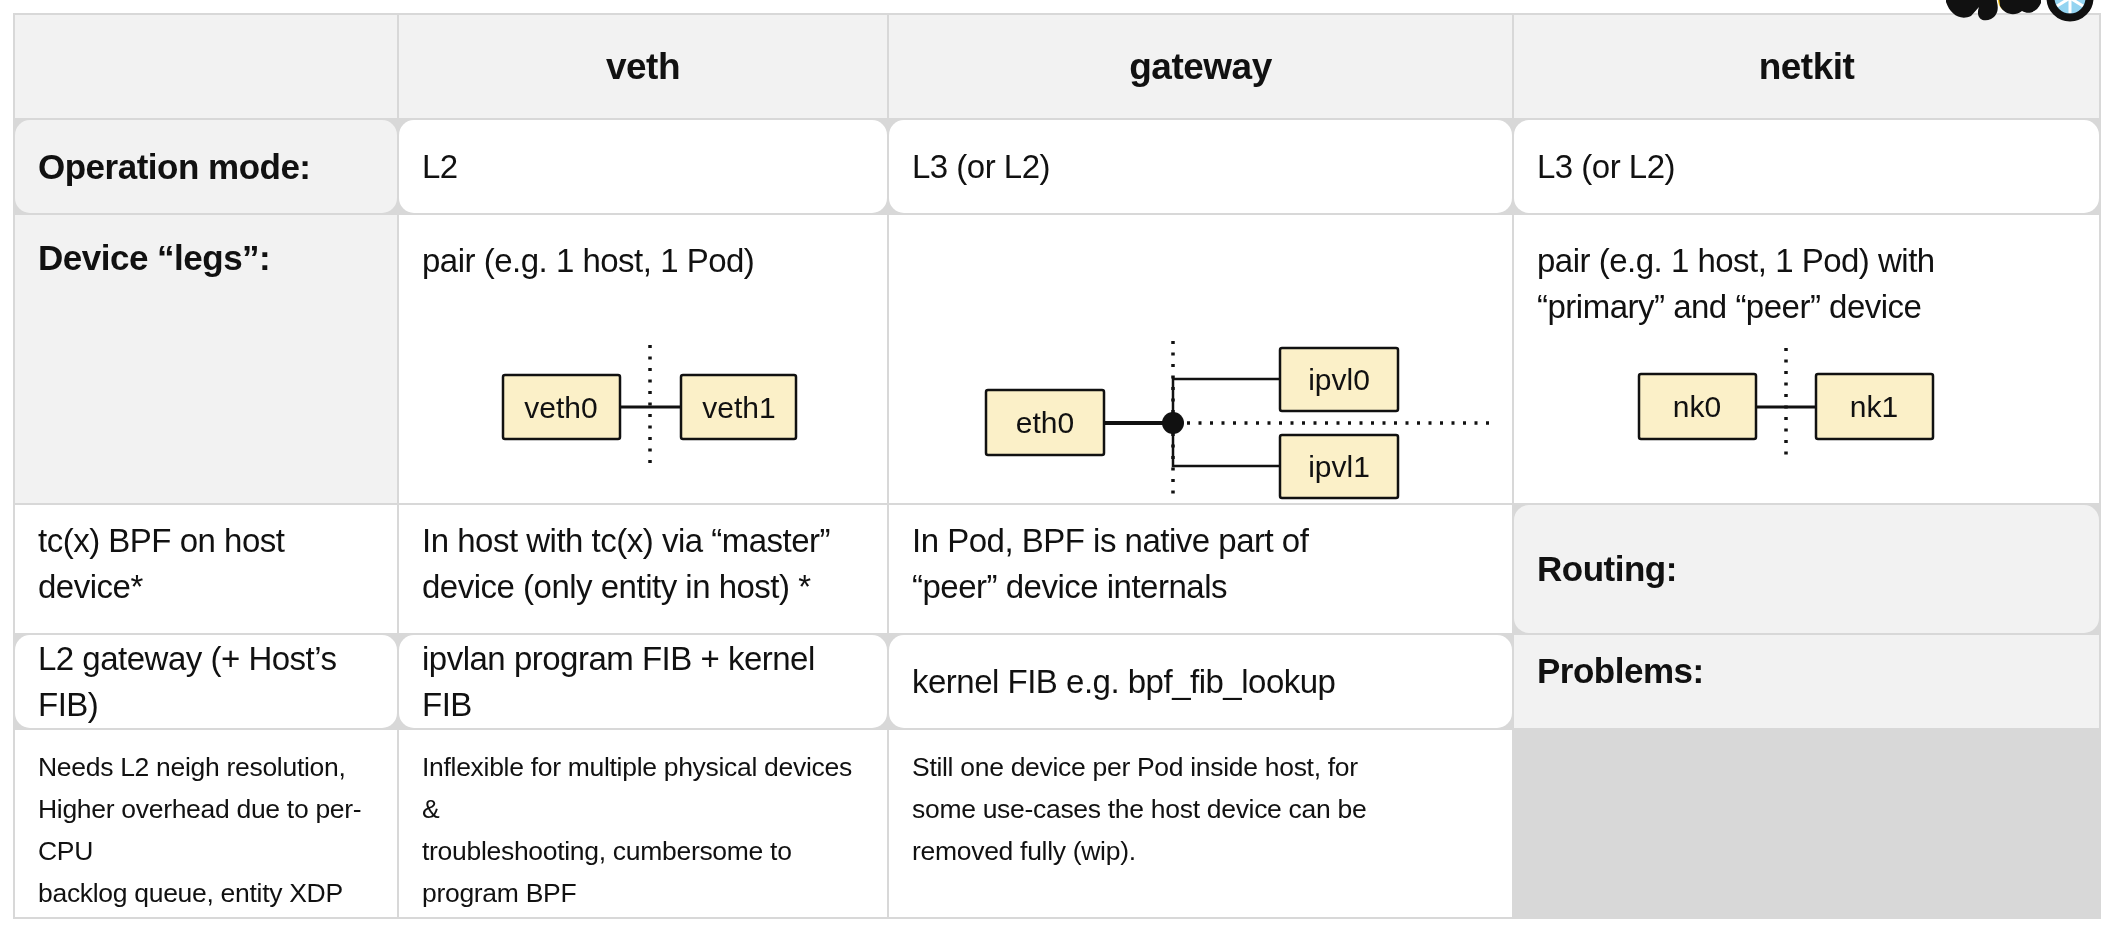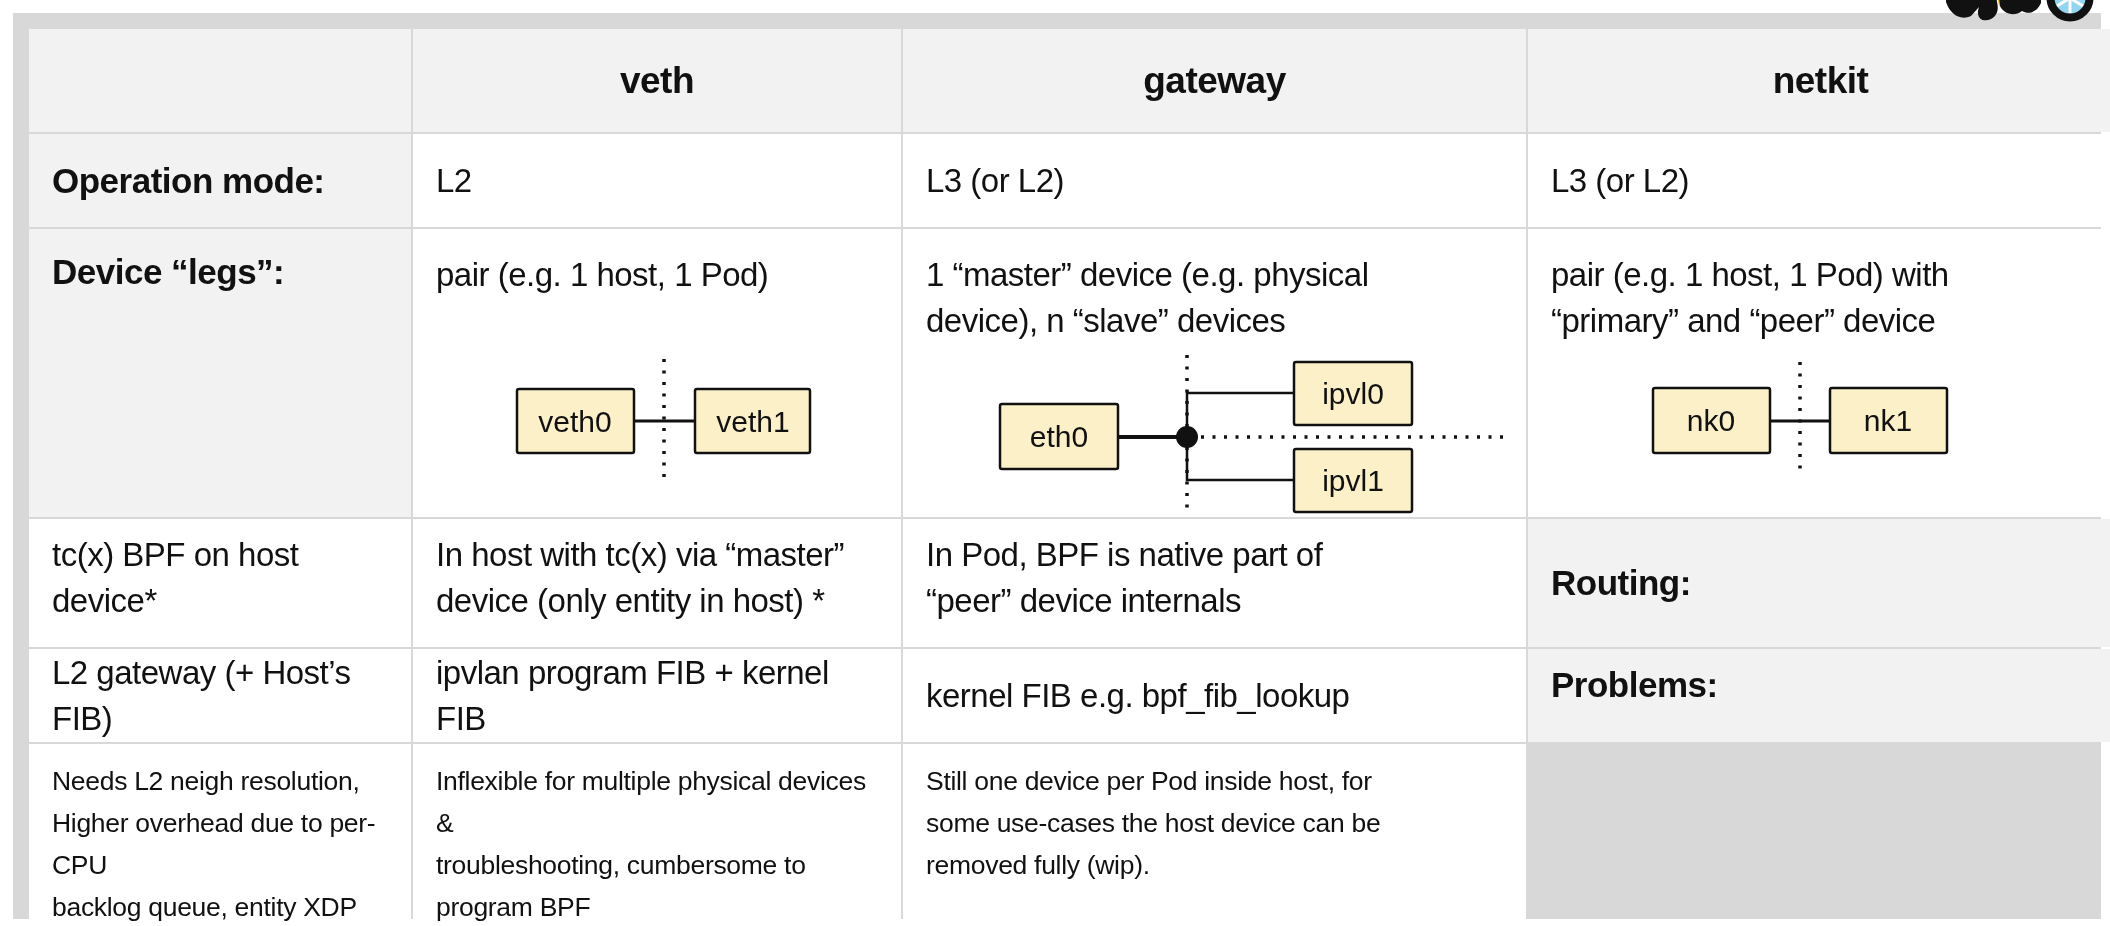--- a/index.html
+++ b/index.html
@@ -9,28 +9,28 @@
     font-family:"Liberation Sans", sans-serif;
     color:var(--ink,#111);
   }
   
   .cmp-table{
     position:absolute;left:13px;top:13px;width:2088px;height:906px;
     background:var(--grid-border,#d8d8d8);
     display:grid;
     grid-template-columns:382px 488px 623px 585px;
     grid-template-rows:103px 93px 288px 128px 93px 187px;
-    gap:2px;padding:16px;box-sizing:border-box;
+    gap:2px;padding:2px;box-sizing:border-box;
   }
   .cell{background:#ffffff;position:relative;box-sizing:border-box;overflow:hidden;}
   .cell.gray{background:var(--cell-bg,#f2f2f2);}
   .hdr{display:flex;align-items:center;justify-content:center;
        font-weight:bold;font-size:37px;letter-spacing:-0.5px;}
   .lbl{font-weight:bold;font-size:35px;letter-spacing:-0.5px;padding-left:23px;}
-  .lbl.mid,.body.mid{display:flex;align-items:center;}
+  .lbl.mid,.body.mid{display:flex;align-items:center;border-radius:15px;}
   .lbl.top{padding-top:23px;}
   .lbl.top-bpf{padding-top:13px;}
   .lbl.top-prob{padding-top:16px;}
   .body{font-size:33px;letter-spacing:-0.5px;line-height:46px;
         padding-left:23px;padding-right:20px;white-space:pre-line;}
   .body.top{padding-top:23px;}
   .body.top-bpf{padding-top:13px;}
   .body.prob{font-size:26.5px;line-height:42px;padding-top:16px;letter-spacing:-0.3px;}
   
   .diag{position:absolute;left:0;top:0;width:100%;height:100%;pointer-events:none;}
@@ -68,22 +68,20 @@
       <line class="dotted" x1="251" y1="130" x2="251" y2="248"></line>
       <line class="wire" x1="221" y1="192" x2="282" y2="192"></line>
       <rect class="dev-box" x="104" y="160" width="117" height="64" rx="2"></rect>
       <rect class="dev-box" x="282" y="160" width="115" height="64" rx="2"></rect>
       <text class="box-label" x="162" y="203">veth0</text>
       <text class="box-label" x="340" y="203">veth1</text>
     </svg>
   </div>
 
   <div class="cell">
-    <div class="body top">1 “master” device (e.g. physical
-device), n “slave” devices</div>
     <svg class="diag" viewBox="0 0 623 288" width="623" height="288">
       <line class="dotted" x1="284" y1="126" x2="284" y2="282"></line>
       <line class="dotted" x1="298" y1="208" x2="601" y2="208"></line>
       <polyline class="wire thin" points="284,208 284,164 391,164"></polyline>
       <polyline class="wire thin" points="284,208 284,251 391,251"></polyline>
       <line class="wire thick" x1="215" y1="208" x2="278" y2="208"></line>
       <circle class="dot" cx="284" cy="208" r="11"></circle>
       <rect class="dev-box" x="97" y="175" width="118" height="65" rx="2"></rect>
       <rect class="dev-box" x="391" y="133" width="118" height="63" rx="2"></rect>
       <rect class="dev-box" x="391" y="220" width="118" height="63" rx="2"></rect>

